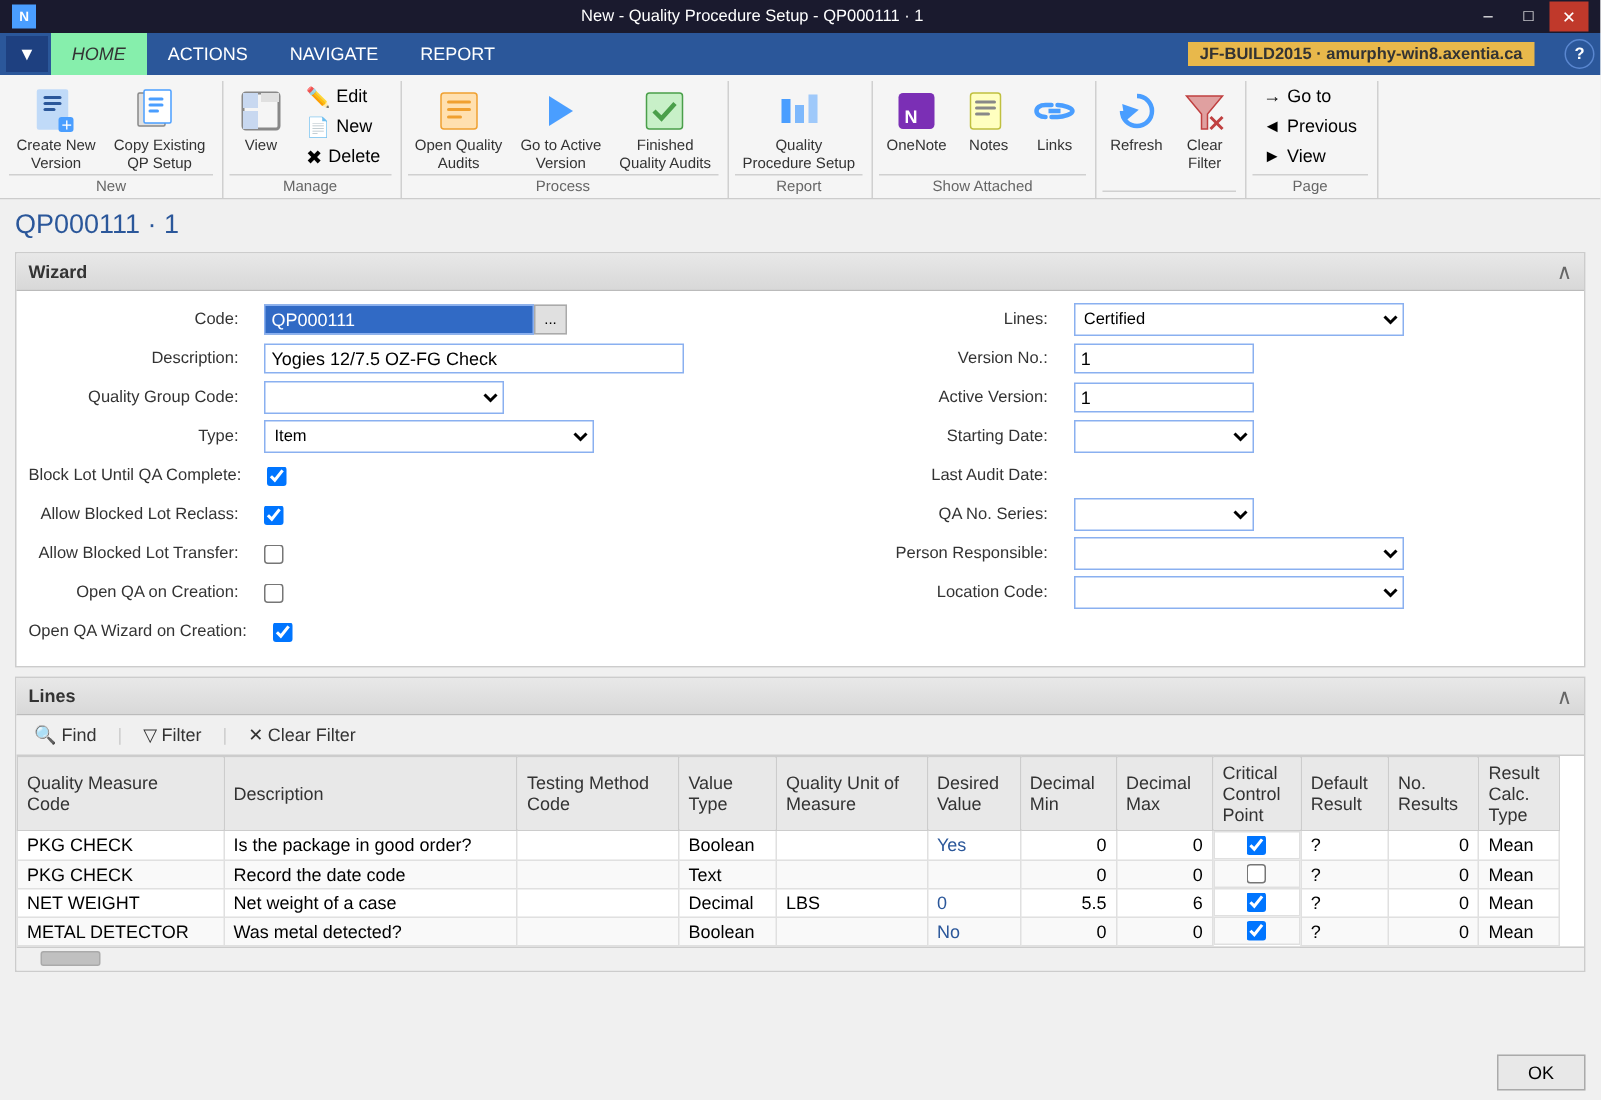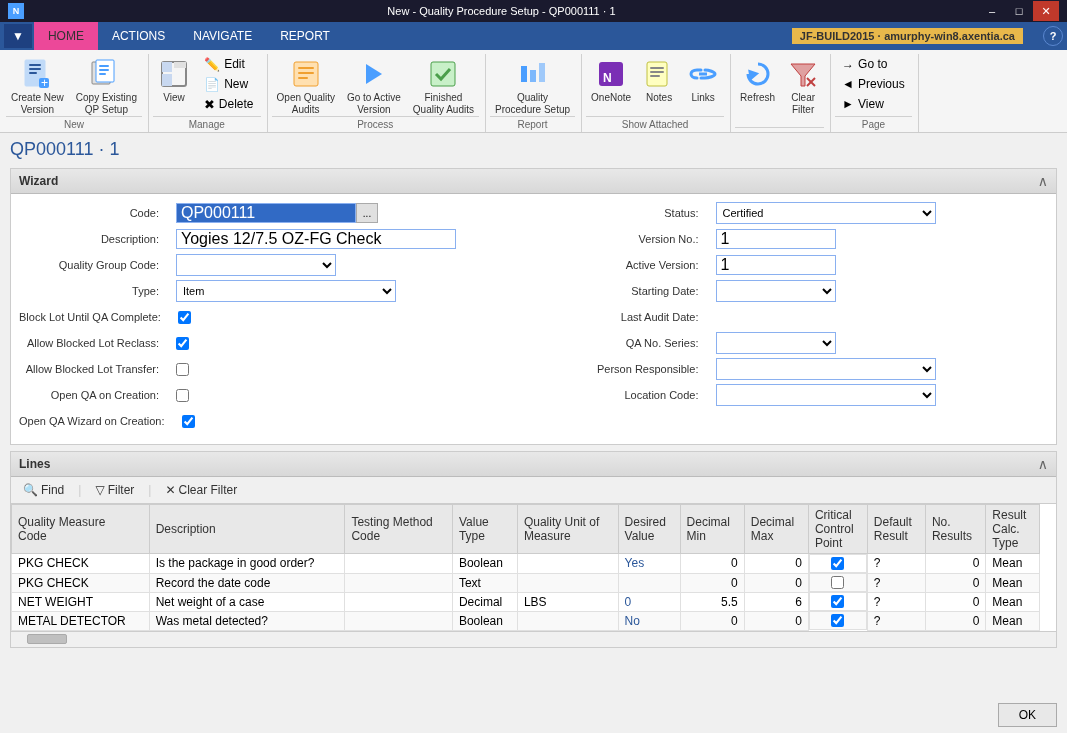--- a/index.html
+++ b/index.html
@@ -13,21 +13,21 @@
     .title-bar-controls { display: flex; gap: 1px; }
     .title-btn { width: 26px; height: 20px; display: flex; align-items: center; justify-content: center; cursor: pointer; color: white; font-size: 11px; }
     .title-btn.close { background: #c0392b; }
 
     
     .nav-bar { background: #2b579a; height: 28px; display: flex; align-items: center; padding: 0 4px; justify-content: space-between; }
     .nav-bar-left { display: flex; align-items: center; gap: 2px; }
     .nav-dropdown-btn { background: #1e4080; color: white; border: none; padding: 2px 8px; cursor: pointer; height: 24px; display: flex; align-items: center; gap: 4px; font-size: 12px; }
     .nav-tabs { display: flex; }
     .nav-tab { color: white; padding: 4px 14px; cursor: pointer; font-size: 12px; height: 28px; display: flex; align-items: center; border: none; background: none; }
-    .nav-tab.active { background: #ec4899; color: #333; }
+    .nav-tab.active { background: #86efac; color: #333; font-style: italic; }
     .nav-bar-right { display: flex; align-items: center; gap: 20px; }
     .user-badge { background: #e8b84b; color: #333; padding: 2px 8px; font-size: 11px; font-weight: bold; cursor: pointer; }
     .help-btn { background: #2b579a; border: 1px solid #5a87d0; color: white; width: 20px; height: 20px; display: flex; align-items: center; justify-content: center; cursor: pointer; border-radius: 50%; font-weight: bold; font-size: 11px; }
 
     
     .ribbon { background: #f5f5f5; border-bottom: 1px solid #ccc; padding: 4px 4px 0; display: flex; gap: 2px; }
     .ribbon-group { display: flex; flex-direction: column; border-right: 1px solid #d0d0d0; padding: 0 6px 0 2px; min-width: fit-content; }
     .ribbon-group-buttons { display: flex; gap: 2px; align-items: flex-start; flex: 1; }
     .ribbon-group-label { text-align: center; color: #666; font-size: 10px; padding: 2px 0; border-top: 1px solid #d0d0d0; margin-top: 2px; }
     .ribbon-btn { display: flex; flex-direction: column; align-items: center; justify-content: flex-start; padding: 3px 4px; cursor: pointer; border: 1px solid transparent; background: none; min-width: 40px; height: 60px; }
@@ -47,21 +47,21 @@
     .section-header { background: linear-gradient(to bottom, #e8e8e8, #d8d8d8); padding: 4px 8px; display: flex; justify-content: space-between; align-items: center; border-bottom: 1px solid #bbb; cursor: pointer; }
     .section-header-title { font-weight: bold; color: #333; font-size: 12px; }
     .section-header-toggle { color: #666; font-size: 14px; }
     .section-body { padding: 8px; }
 
     
     .form-grid { display: grid; grid-template-columns: 1fr 1fr; gap: 4px 20px; }
     .form-row { display: flex; align-items: center; gap: 17px; margin-bottom: 4px; min-height: 22px; }
     .form-label { color: #333; min-width: 140px; font-size: 11px; text-align: right; flex-shrink: 0; }
     .form-label-wide { color: #333; min-width: 155px; font-size: 11px; text-align: right; flex-shrink: 0; }
-    .form-input { height: 20px; border: 1px solid #8ab0f0; padding: 1px 4px; font-size: 16px; background: white; }
+    .form-input { height: 20px; border: 1px solid #8ab0f0; padding: 1px 4px; font-size: 12px; background: white; }
     .form-input.selected { background: #316ac5; color: white; }
     .form-select { height: 22px; border: 1px solid #8ab0f0; font-size: 11px; background: white; padding: 1px 2px; }
     .form-check { width: 13px; height: 13px; cursor: pointer; }
     .input-with-btn { display: flex; gap: 0; }
     .input-with-btn .form-input { flex: 1; }
     .ellipsis-btn { height: 20px; width: 22px; background: #e0e0e0; border: 1px solid #aaa; cursor: pointer; font-size: 10px; display: flex; align-items: center; justify-content: center; }
     .value-yes { color: #2b579a; font-weight: bold; font-size: 11px; }
     .form-col { }
 
     
@@ -363,21 +363,21 @@
             <input type="checkbox" class="form-check" style="">
           </div>
           <div class="form-row">
             <span class="form-label">Open QA Wizard on Creation:</span>
             <input type="checkbox" class="form-check" checked="" style="">
           </div>
         </div>
 
         <div class="form-col">
           <div class="form-row">
-            <span class="form-label-wide">Status:</span>
+            <span class="form-label-wide">Lines:</span>
             <select class="form-select" style="width:220px;"><option>Certified</option></select>
           </div>
           <div class="form-row">
             <span class="form-label-wide">Version No.:</span>
             <input type="text" class="form-input" style="width: 120px;" value="1">
           </div>
           <div class="form-row">
             <span class="form-label-wide">Active Version:</span>
             <input type="text" class="form-input" style="width: 120px;" value="1">
           </div>

